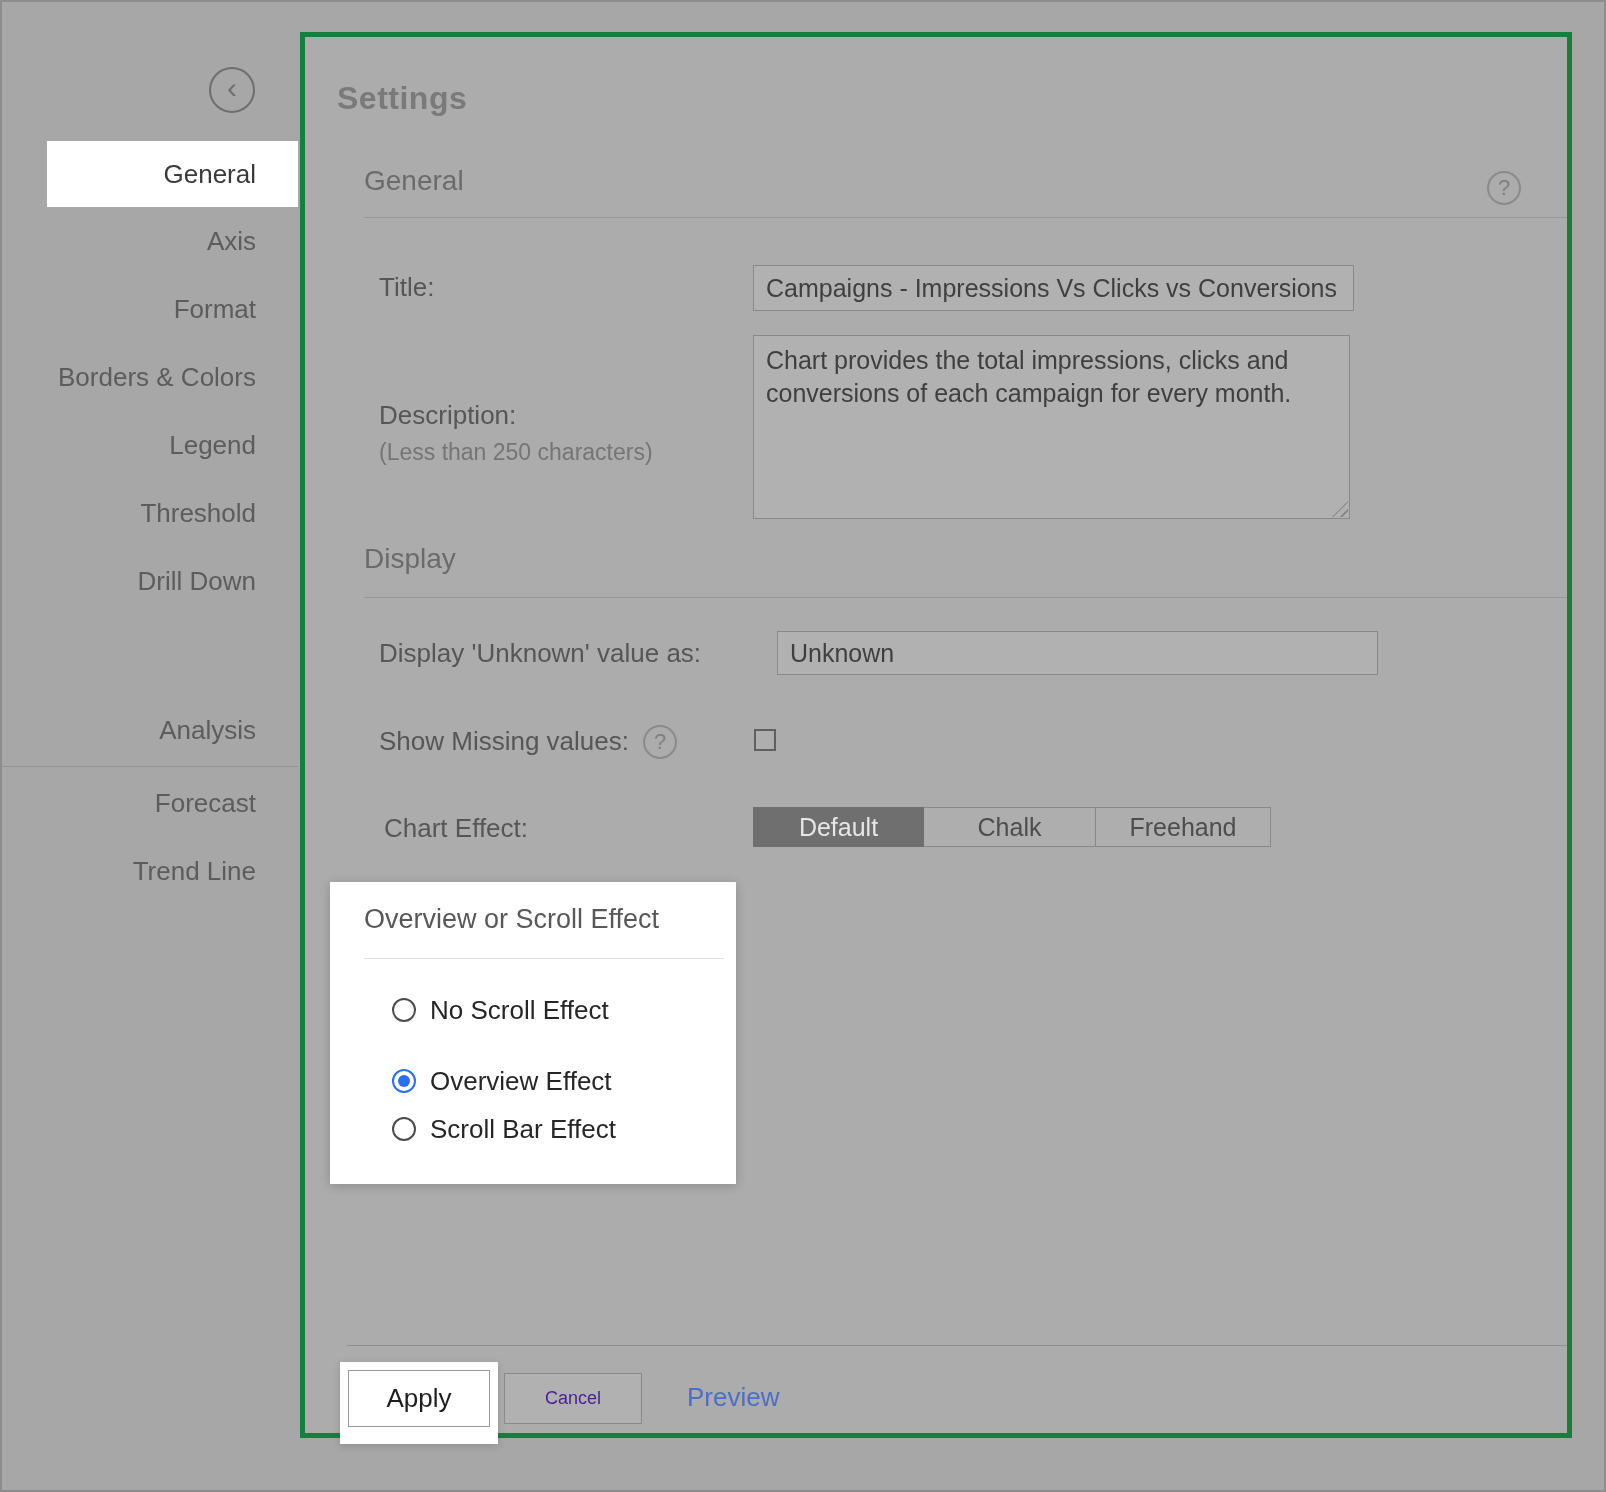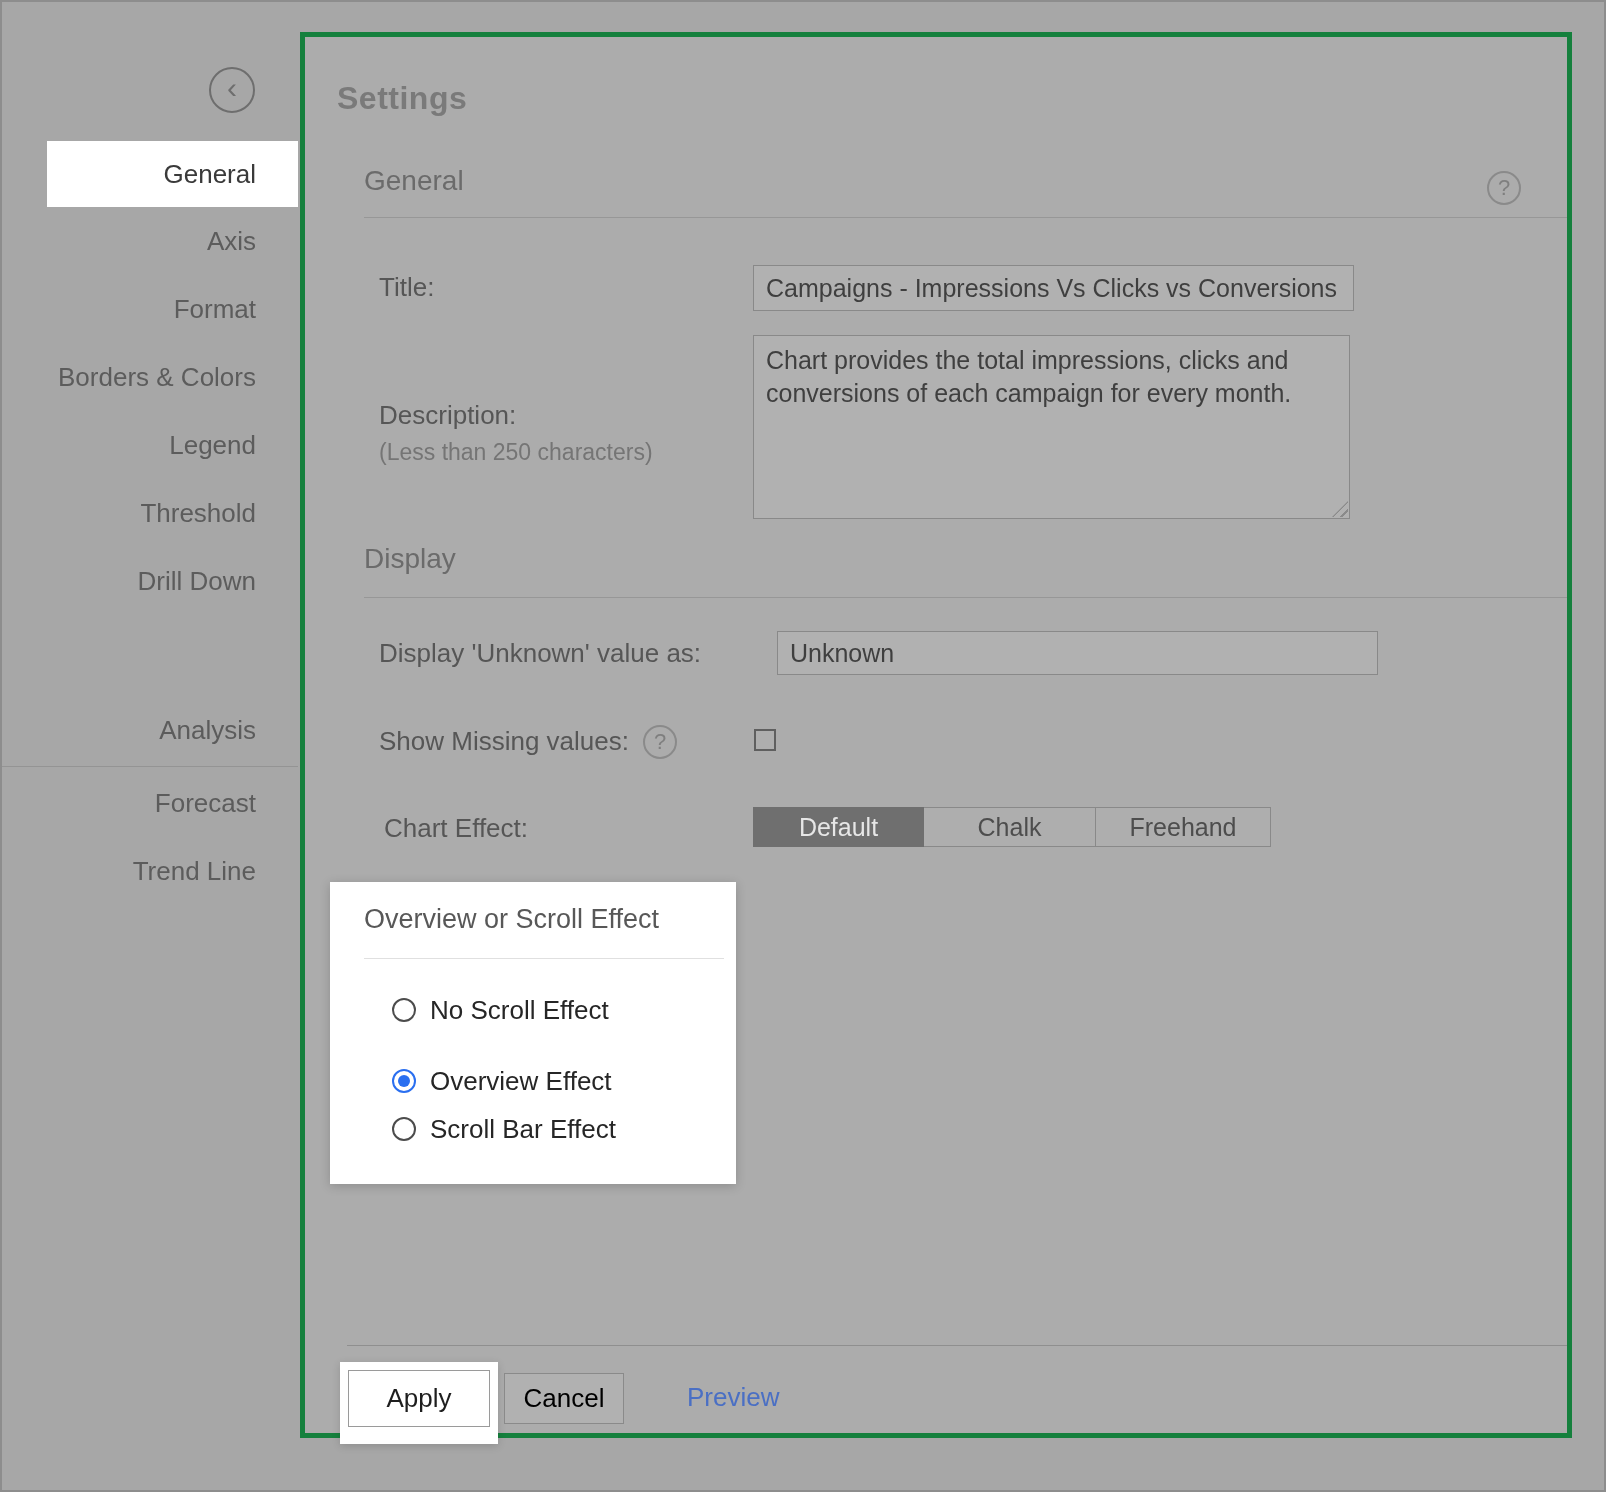--- a/index.html
+++ b/index.html
@@ -117,23 +117,23 @@
     position:absolute; left:35px; top:1325px; width:158px; height:82px;
     background:#ffffff; box-shadow:0 2px 8px rgba(0,0,0,0.15);
   }
   .apply-btn {
     position:absolute; left:8px; top:8px; width:142px; height:57px;
     background:#ffffff; border:1px solid #9a9a9a; color:#1e1e1e;
     font-size:26px; display:flex; align-items:center; justify-content:center;
     cursor:pointer;
   }
   .cancel-btn {
-    position:absolute; left:199px; top:1336px; width:120px; height:51px;
-    background:#b1b1b1; border:1px solid #8a8a8a; color:#000000;
-    font-size:26px; display:flex; align-items:center; justify-content:center;
+    position:absolute; left:199px; top:1336px; width:138px; height:51px;
+    background:#b1b1b1; border:1px solid #8a8a8a; color:#4c1d95;
+    font-size:18px; display:flex; align-items:center; justify-content:center;
     cursor:pointer;
   }
   .preview-link {
     position:absolute; left:382px; top:1345px; font-size:26px; color:#4a6fc4;
     cursor:pointer;
   }
 </style>
 </head>
 <body>
 

